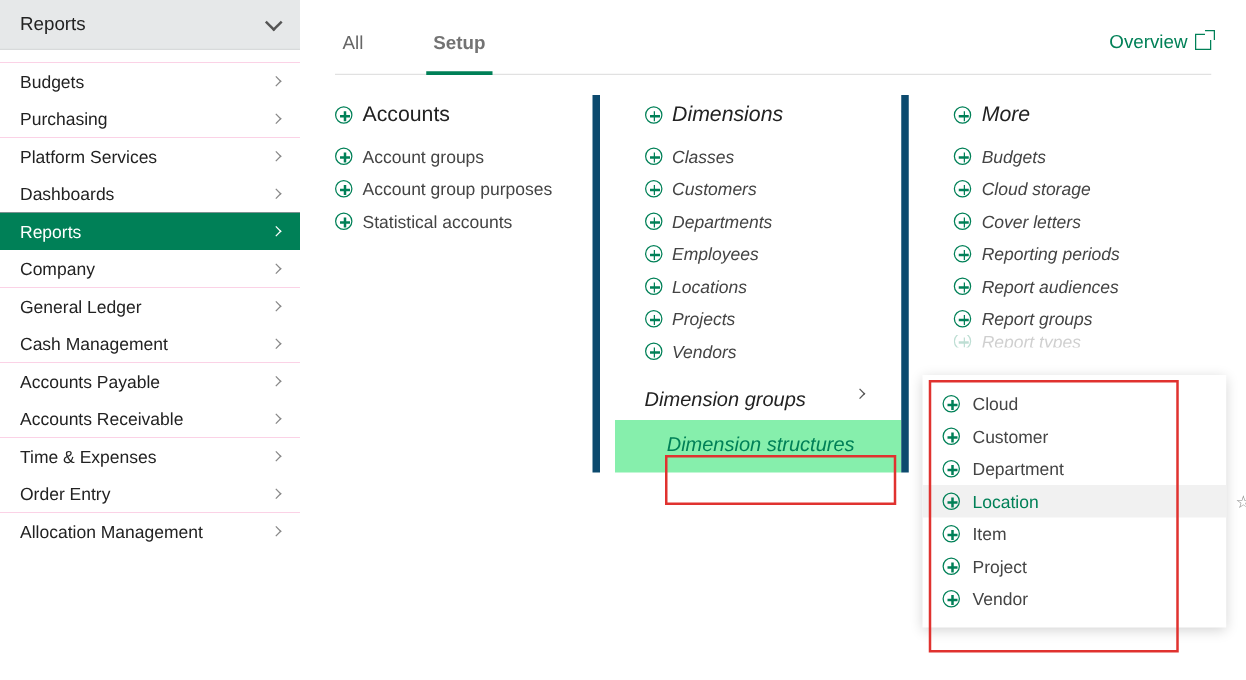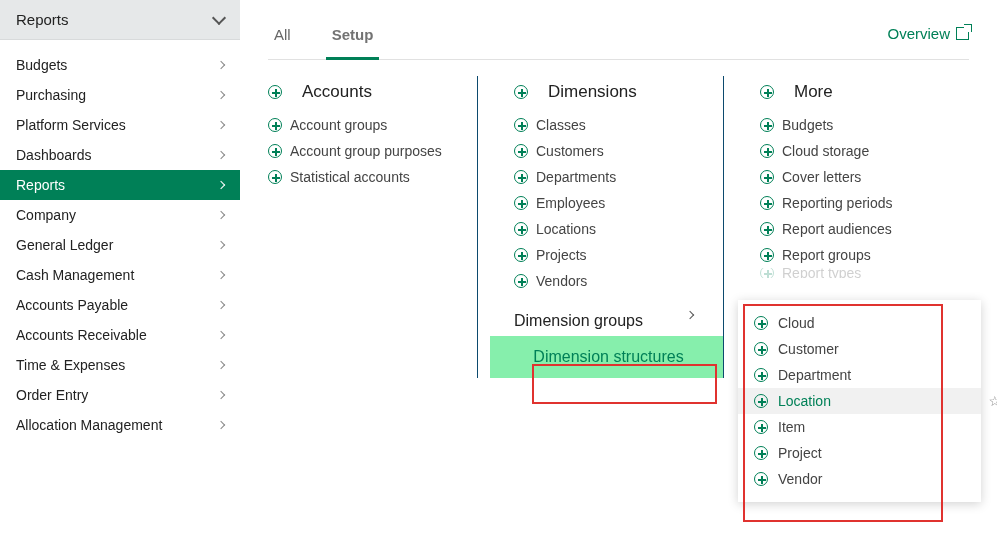--- a/index.html
+++ b/index.html
@@ -58,21 +58,21 @@
     padding: 18px 28px 0 28px;
     position: relative;
   }
   .tabs-row {
     display: flex;
     align-items: center;
     justify-content: space-between;
     border-bottom: 1px solid #e1e1e1;
     margin-bottom: 16px;
   }
-  .tabs { display: flex; gap: 29px; }
+  .tabs { display: flex; gap: 44px; }
   .tab {
     padding: 8px 6px 14px 6px;
     color: #666;
     cursor: pointer;
     font-size: 15px;
   }
   .tab.active {
     color: #737373;
     font-weight: 600;
     border-bottom: 3px solid #008057;
@@ -103,28 +103,28 @@
   }
   .columns {
     display: flex;
     gap: 0;
     position: relative;
   }
   .col {
     flex: 1;
     padding-right: 20px;
   }
-  .col + .col { border-left: 1px solid #0c4a6e; padding-left: 36px; }
+  .col + .col { border-left: 6px solid #0c4a6e; padding-left: 36px; font-style: italic; }
   .col-header {
     font-size: 17px;
     color: #222;
     margin: 6px 0 10px 0;
     display: flex;
     align-items: center;
-    gap: 20px;
+    gap: 8px;
   }
   .plus-circ {
     width: 14px; height: 14px;
     border: 1.5px solid #008057;
     border-radius: 50%;
     position: relative;
     flex-shrink: 0;
   }
   .plus-circ::before, .plus-circ::after {
     content: "";

